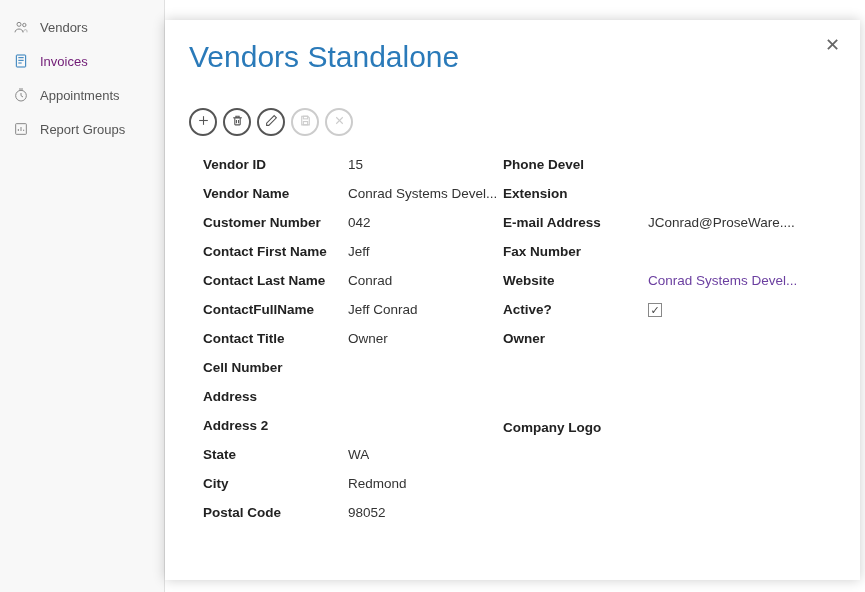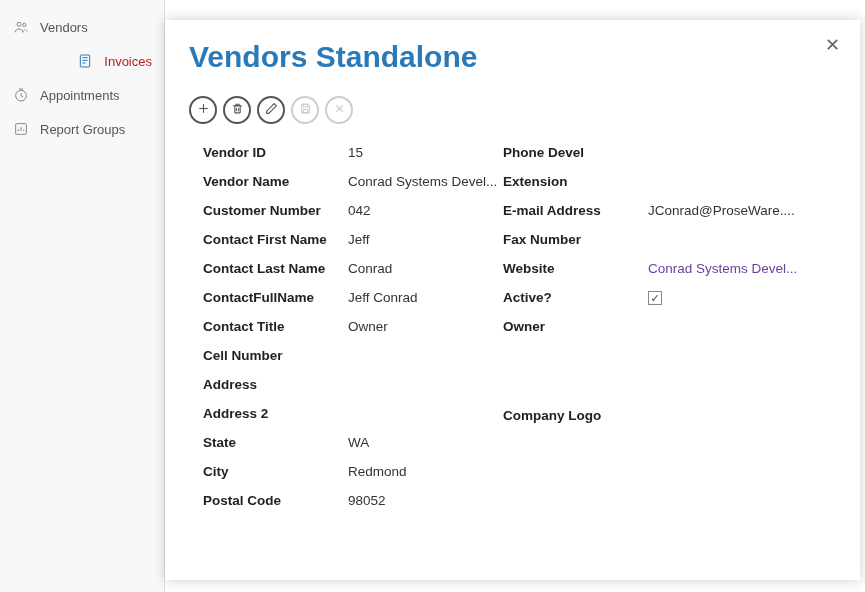--- a/index.html
+++ b/index.html
@@ -15,21 +15,21 @@
       padding-top: 10px;
     }
     .sidebar-item {
       display: flex;
       align-items: center;
       padding: 8px 12px;
       font-size: 13px;
       color: #555;
       cursor: pointer;
     }
-    .sidebar-item.active { color: #b91c1c; justify-content: flex-end; }
+    .sidebar-item.active { color: #701a75; }
     .sidebar-item .icon { width: 18px; height: 18px; margin-right: 10px; display:flex; align-items:center; justify-content:center; }
     .sidebar-item .icon svg { width: 16px; height: 16px; stroke: #888; fill: none; stroke-width: 1.5; }
     .sidebar-item.active .icon svg { stroke: #2a7ab9; }
 
     .modal-backdrop {
       position: absolute;
       inset: 0;
     }
     .modal {
       position: absolute;
@@ -46,23 +46,23 @@
       top: 16px;
       right: 20px;
       font-size: 18px;
       color: #666;
       cursor: pointer;
       background:none; border:none;
       line-height:1;
     }
     .modal-title {
       font-size: 30px;
-      font-weight: 700;
+      font-weight: 400;
       color: #2a7ab9;
-      margin-bottom: 22px;
+      margin-bottom: 34px;
     }
     .toolbar {
       display: flex;
       gap: 6px;
       margin-bottom: 20px;
     }
     .tool-btn {
       width: 28px; height: 28px;
       border: 2px solid #555;
       border-radius: 50%;

